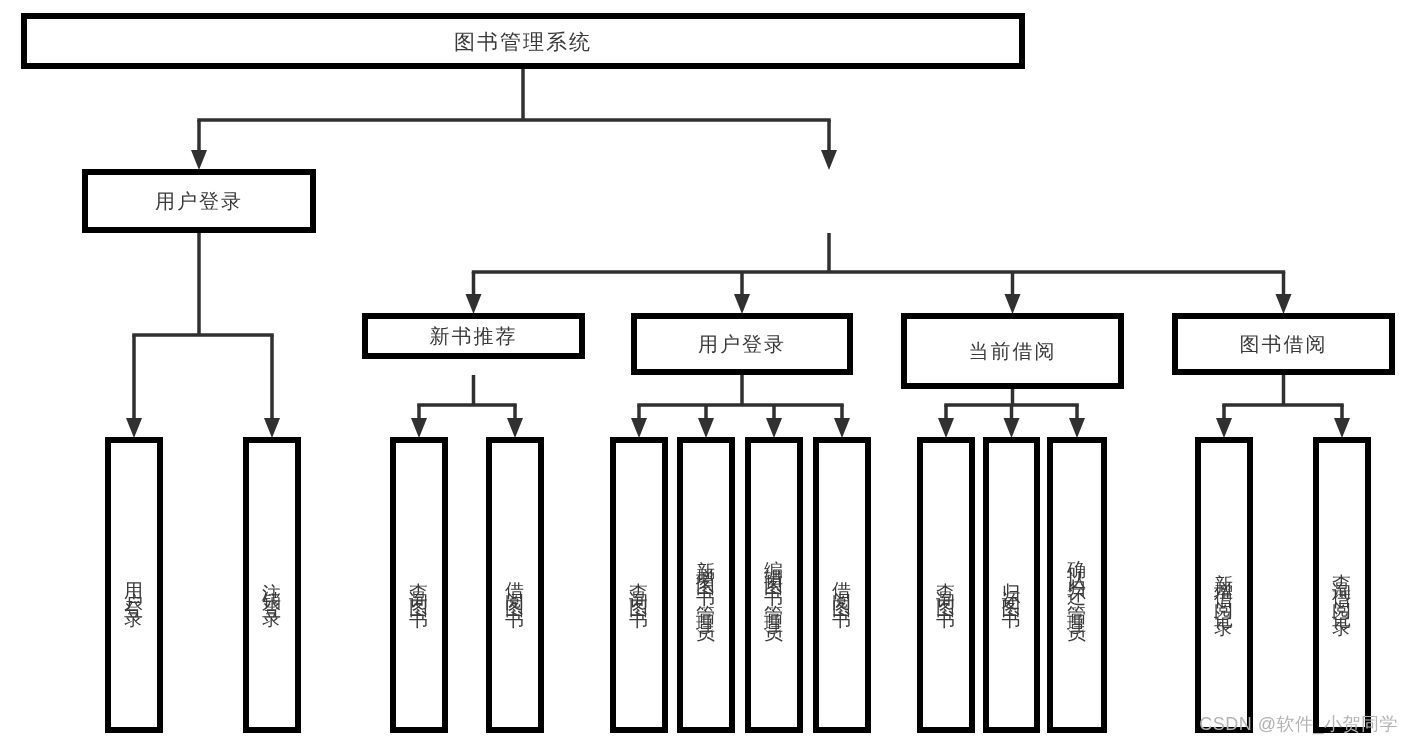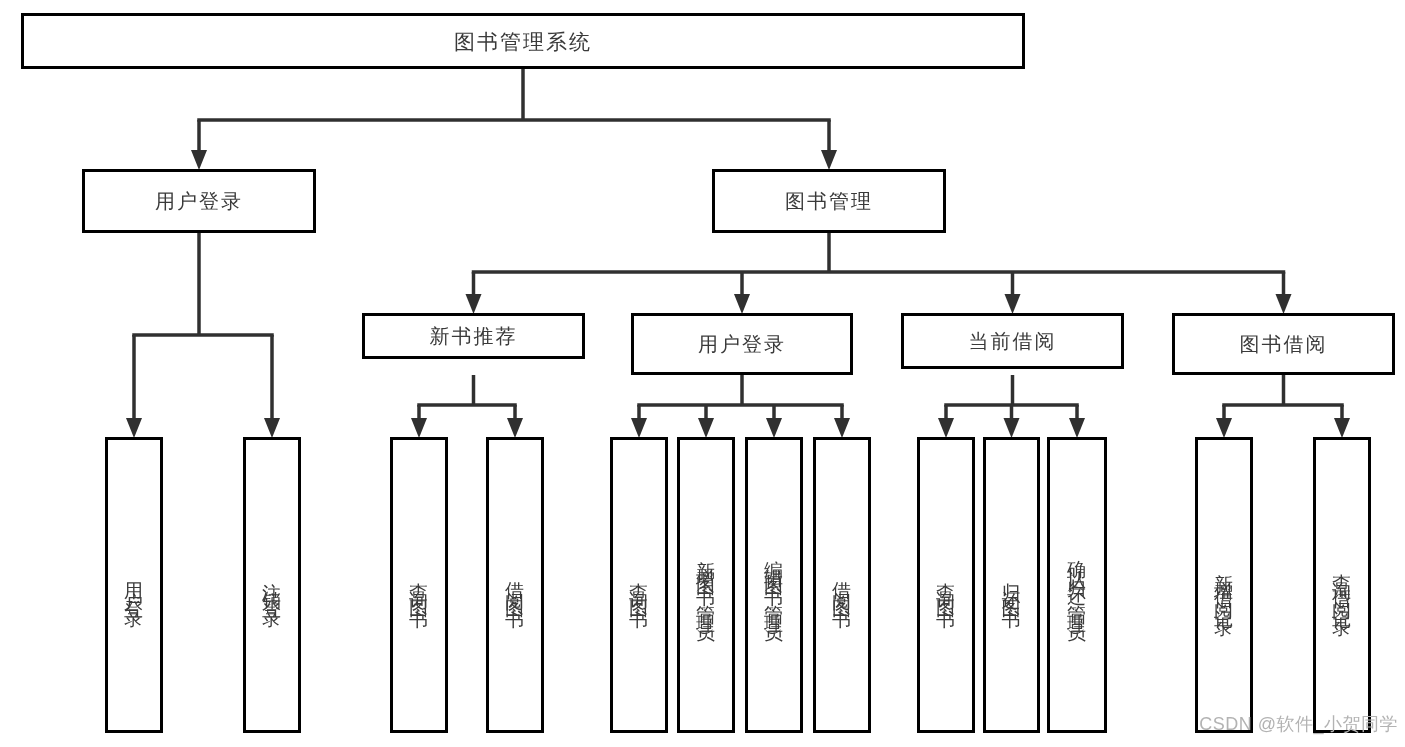--- a/index.html
+++ b/index.html
@@ -18,21 +18,21 @@
   #connectors {
     position: absolute;
     left: 0;
     top: 0;
     z-index: 1;
   }
   .node {
     position: absolute;
     box-sizing: border-box;
     background: #ffffff;
-    border: 3px solid #000000;
+    border: 6px solid #000000;
     color: #3a3a3a;
     display: flex;
     align-items: center;
     justify-content: center;
     z-index: 2;
     line-height: 1;
   }
   .node.horizontal {
     font-size: 20px;
     letter-spacing: 2px;
@@ -110,24 +110,23 @@
       <polygon points="1069,418 1085,418 1077,438" fill="#303030"></polygon>
       <line x1="1283.5" y1="375" x2="1283.5" y2="405" stroke="#303030" stroke-width="3.5"></line>
       <line x1="1222.25" y1="405" x2="1343.75" y2="405" stroke="#303030" stroke-width="3.5"></line>
       <line x1="1224" y1="405" x2="1224" y2="421" stroke="#303030" stroke-width="3.5"></line>
       <polygon points="1216,418 1232,418 1224,438" fill="#303030"></polygon>
       <line x1="1342" y1="405" x2="1342" y2="421" stroke="#303030" stroke-width="3.5"></line>
       <polygon points="1334,418 1350,418 1342,438" fill="#303030"></polygon>
     </svg>
   <div class="node horizontal root" style="left: 21px; top: 13px; width: 1004px; height: 56px;">图书管理系统</div>
     <div class="node horizontal" style="left: 82px; top: 169px; width: 234px; height: 64px;">用户登录</div>
-    <div class="node horizontal" style="left: 712px; top: 169px; width: 234px; height: 64px;">图书管理</div>
     <div class="node horizontal" style="left: 362px; top: 313px; width: 223px; height: 46px;">新书推荐</div>
     <div class="node horizontal" style="left: 631px; top: 313px; width: 222px; height: 62px;">用户登录</div>
-    <div class="node horizontal" style="left: 901px; top: 313px; width: 223px; height: 56px;">当前借阅</div>
+    <div class="node horizontal" style="left: 901px; top: 313px; width: 223px; height: 76px;">当前借阅</div>
     <div class="node horizontal" style="left: 1172px; top: 313px; width: 223px; height: 62px;">图书借阅</div>
     <div class="node vertical" style="left: 105px; top: 437px; width: 58px; height: 296px;">用户登录</div>
     <div class="node vertical" style="left: 243px; top: 437px; width: 58px; height: 296px;">注销登录</div>
     <div class="node vertical" style="left: 390px; top: 437px; width: 58px; height: 296px;">查询图书</div>
     <div class="node vertical" style="left: 486px; top: 437px; width: 58px; height: 296px;">借阅图书</div>
     <div class="node vertical" style="left: 610px; top: 437px; width: 58px; height: 296px;">查询图书</div>
     <div class="node vertical" style="left: 677px; top: 437px; width: 58px; height: 296px;">新增图书（管理员）</div>
     <div class="node vertical" style="left: 745px; top: 437px; width: 58px; height: 296px;">编辑图书（管理员）</div>
     <div class="node vertical" style="left: 813px; top: 437px; width: 58px; height: 296px;">借阅图书</div>
     <div class="node vertical" style="left: 917px; top: 437px; width: 58px; height: 296px;">查询图书</div>

